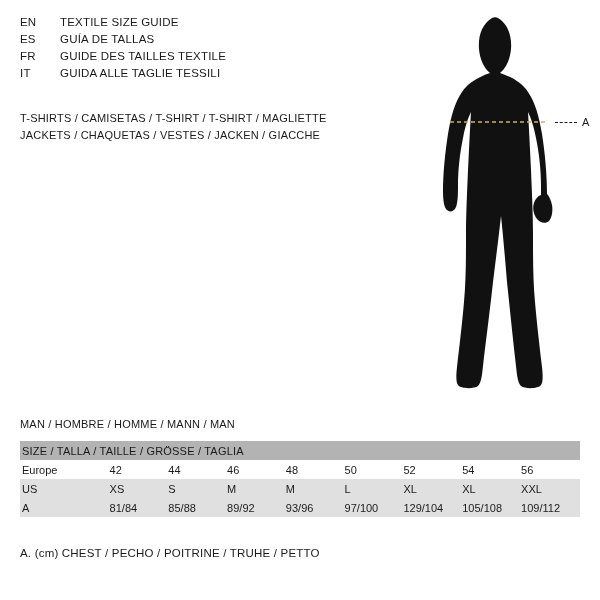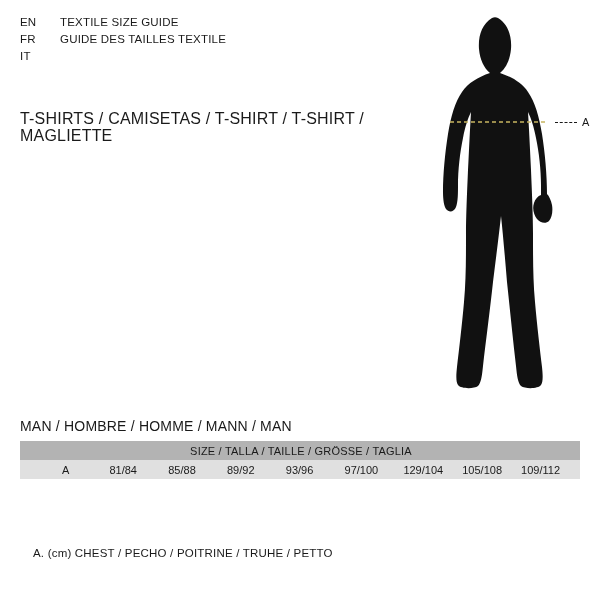--- a/index.html
+++ b/index.html
@@ -46,21 +46,21 @@
   }
 
   
   .categories {
     position: absolute;
     left: 20px;
     top: 110px;
     width: 420px;
   }
   .cat-line {
-    font-size: 16px;
+    font-size: 11px;
     line-height: 17px;
     letter-spacing: 0.2px;
     color: #1a1a1a;
   }
 
   
   .figure-wrap {
     position: absolute;
     left: 400px;
     top: 10px;
@@ -82,21 +82,21 @@
     top: 112px;
     width: 22px;
     border-top: 1px dashed #1a1a1a;
   }
 
   
   .man-title {
     position: absolute;
     left: 20px;
     top: 418px;
-    font-size: 14px;
+    font-size: 11px;
     letter-spacing: 0.2px;
     color: #1a1a1a;
   }
 
   table.size-table {
     position: absolute;
     left: 20px;
     top: 441px;
     width: 560px;
     border-collapse: collapse;
@@ -109,54 +109,59 @@
     vertical-align: middle;
     white-space: nowrap;
   }
   .row-head td {
     background: #b3b3b3;
     font-size: 11px;
     letter-spacing: 0.2px;
   }
   .row-shade td { background: #e0e0e0; }
   .row-plain td { background: #ffffff; }
-  .col-label { width: 88px; padding-left: 2px !important; text-align: center; }
+  .col-label { width: 88px; padding-left: 2px !important; }
   .col-val { width: 59px; }
 
   .footnote {
     position: absolute;
     left: 20px;
     top: 547px;
     font-size: 11.5px;
     letter-spacing: 0.2px;
     color: #1a1a1a;
-    margin-left: 13px;
   }
 </style>
 </head>
 <body>
 
 <div class="page">
 
   <div class="lang-block">
     <div class="lang-row">
       <span class="lang-code">EN</span>
       <span class="lang-text">TEXTILE SIZE GUIDE</span>
     </div>
     <div class="lang-row">
+      <span class="lang-code">ES</span>
+      <span class="lang-text">GUÍA DE TALLAS</span>
+    </div>
+    <div class="lang-row">
       <span class="lang-code">FR</span>
       <span class="lang-text">GUIDE DES TAILLES TEXTILE</span>
     </div>
     <div class="lang-row">
       <span class="lang-code">IT</span>
+      <span class="lang-text">GUIDA ALLE TAGLIE TESSILI</span>
     </div>
   </div>
 
   <div class="categories">
     <div class="cat-line">T-SHIRTS / CAMISETAS / T-SHIRT / T-SHIRT / MAGLIETTE</div>
+    <div class="cat-line">JACKETS / CHAQUETAS / VESTES / JACKEN / GIACCHE</div>
   </div>
 
   <div class="figure-wrap">
     <svg class="figure-svg" width="200" height="400" viewBox="0 0 200 400">
       <path fill="#111111" d="
         M92,8
         C82,14 78,26 79,39
         C80,50 84,58 90,63
         C78,67 68,73 62,82
         C55,92 51,106 48,124
@@ -207,21 +212,43 @@
   </div>
 
   <div class="man-title">MAN / HOMBRE / HOMME / MANN / MAN</div>
 
   <table class="size-table">
     <tbody>
       <tr class="row-head">
         <td class="col-label" colspan="9">SIZE / TALLA / TAILLE / GRÖSSE / TAGLIA</td>
       </tr>
 
-
+      <tr class="row-plain">
+        <td class="col-label">Europe</td>
+        <td class="col-val">42</td>
+        <td class="col-val">44</td>
+        <td class="col-val">46</td>
+        <td class="col-val">48</td>
+        <td class="col-val">50</td>
+        <td class="col-val">52</td>
+        <td class="col-val">54</td>
+        <td class="col-val">56</td>
+      </tr>
+
+      <tr class="row-shade">
+        <td class="col-label">US</td>
+        <td class="col-val">XS</td>
+        <td class="col-val">S</td>
+        <td class="col-val">M</td>
+        <td class="col-val">M</td>
+        <td class="col-val">L</td>
+        <td class="col-val">XL</td>
+        <td class="col-val">XL</td>
+        <td class="col-val">XXL</td>
+      </tr>
 
 
       <tr class="row-shade">
         <td class="col-label">A</td>
         <td class="col-val">81/84</td>
         <td class="col-val">85/88</td>
         <td class="col-val">89/92</td>
         <td class="col-val">93/96</td>
         <td class="col-val">97/100</td>
         <td class="col-val">129/104</td>

